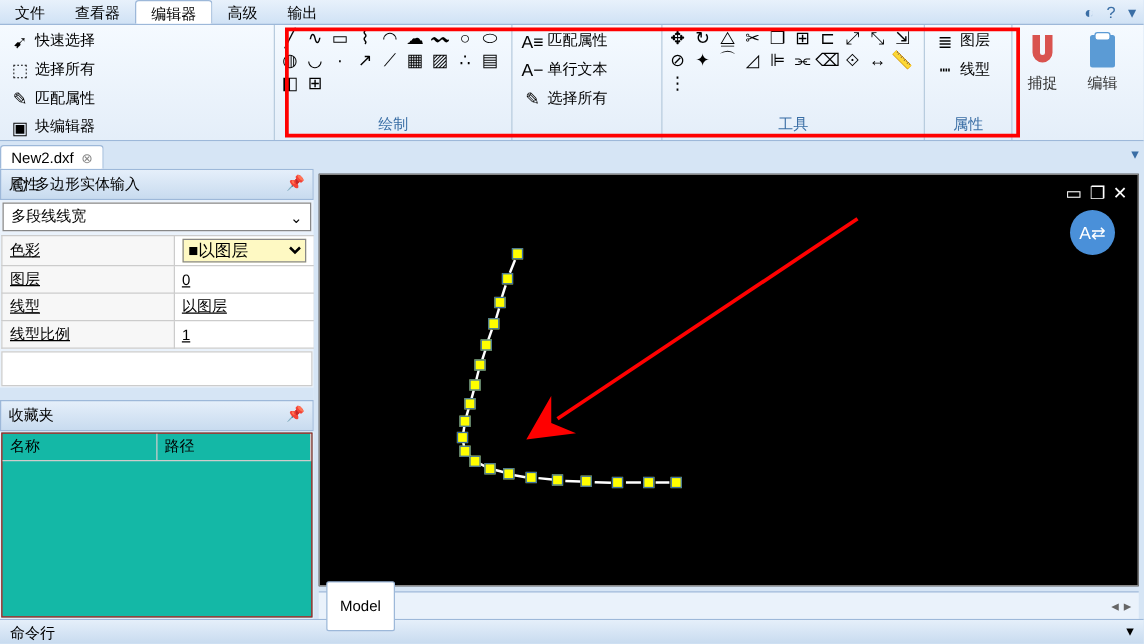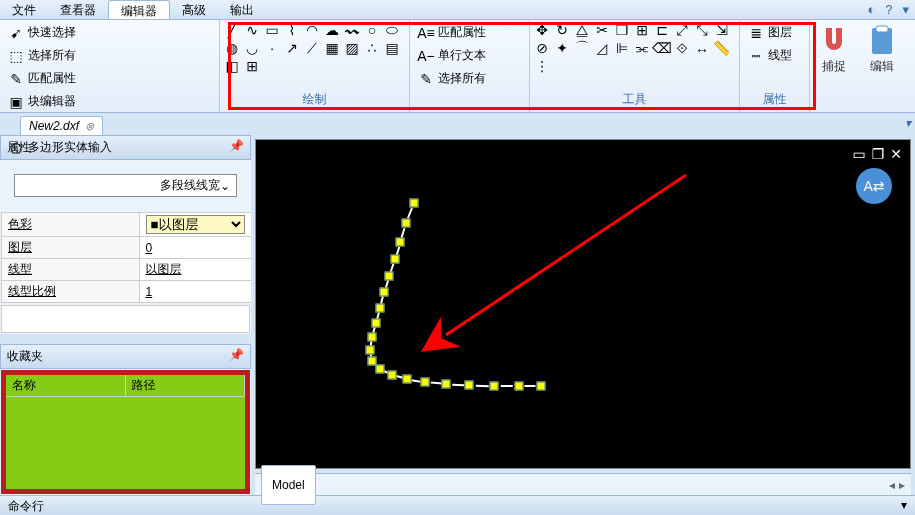--- a/index.html
+++ b/index.html
@@ -19,37 +19,37 @@
   .ribbon-group-label { text-align: center; font-size: 12px; color: #3a6ea5; padding: 2px 0; }
   .ribbon-btn { display: flex; align-items: center; gap: 4px; padding: 2px 4px; cursor: pointer; border-radius: 3px; }
   .ribbon-icon { width: 16px; height: 16px; display: inline-flex; align-items: center; justify-content: center; font-size: 14px; }
   .big-btn { display: flex; flex-direction: column; align-items: center; padding: 4px 8px; cursor: pointer; }
   .big-btn svg { width: 32px; height: 32px; }
   .big-btn-label { font-size: 12px; color: #333; margin-top: 2px; }
   
   .red-box { position: absolute; border: 3px solid red; pointer-events: none; }
   
   
-  .filetab-bar { height: 22px; background: #d6e5f5; display: flex; align-items: flex-end; padding-left: 20px; position: relative; font-style: italic; }
+  .filetab-bar { height: 22px; background: #d6e5f5; display: flex; align-items: flex-end; padding-left: 0; position: relative; }
   .filetab { background: #fff; border: 1px solid #9db8d9; border-bottom: none; border-radius: 3px 3px 0 0; padding: 2px 8px; display: flex; align-items: center; gap: 6px; }
   .filetab-close { color: #888; cursor: pointer; font-size: 11px; }
   .filetab-dropdown { position: absolute; right: 4px; top: 3px; color: #3a6ea5; cursor: pointer; }
   
   
   .main { display: flex; height: 360px; }
   .left-panel { width: 251px; background: #eaf2fb; display: flex; flex-direction: column; }
   .panel-header { background: linear-gradient(#e5effa, #c8dbef); padding: 3px 6px; display: flex; justify-content: space-between; border: 1px solid #9db8d9; }
   .panel-header .pin { cursor: pointer; color: #3a6ea5; }
-  .prop-header { background: #fff; border: 1px solid #888; padding: 2px 6px; display: flex; justify-content: flex-end; align-items: center; margin: 14px; }
+  .prop-header { background: #fff; border: 1px solid #888; padding: 2px 6px; display: flex; justify-content: space-between; align-items: center; margin: 2px; }
   .prop-table { border-collapse: collapse; width: 100%; background: #fff; margin: 1px; }
   .prop-table td { border: 1px solid #ccc; padding: 2px 6px; height: 20px; text-decoration: underline; }
   .prop-table td:first-child { width: 55%; background: #f7f7f7; }
   .prop-select { width: 100%; border: 1px solid #888; background: #fef9c3; }
   .prop-blank { flex: 0 0 10px; background: #d6e5f5; }
-  .fav-body { background: #84cc16; flex: 1; border: 5px solid #b91c1c; margin: 1px; }
+  .fav-body { background: #14b8a6; flex: 1; border: 1px solid #b91c1c; margin: 1px; }
   .fav-header-row { display: flex; border-bottom: 1px solid #ccc; }
   .fav-header-row div { flex: 1; padding: 2px 6px; border-right: 1px solid #ccc; }
   
   
   .canvas-area { flex: 1; display: flex; flex-direction: column; background: #d6e5f5; }
   .canvas { flex: 1; background: #000; position: relative; margin: 4px; border: 1px solid #888; }
   .canvas-toolbar { position: absolute; right: 8px; top: 6px; display: flex; gap: 6px; }
   .canvas-toolbar span { color: #fff; font-size: 14px; cursor: pointer; }
   .round-btn { position: absolute; right: 18px; top: 28px; width: 36px; height: 36px; border-radius: 50%; background: #4a90d9; display: flex; align-items: center; justify-content: center; color: #fff; font-size: 14px; cursor: pointer; }
   .model-tab-bar { height: 22px; background: #eaf2fb; border-top: 1px solid #9db8d9; display: flex; align-items: center; padding: 0 6px; margin: 0 4px; position: relative; }

